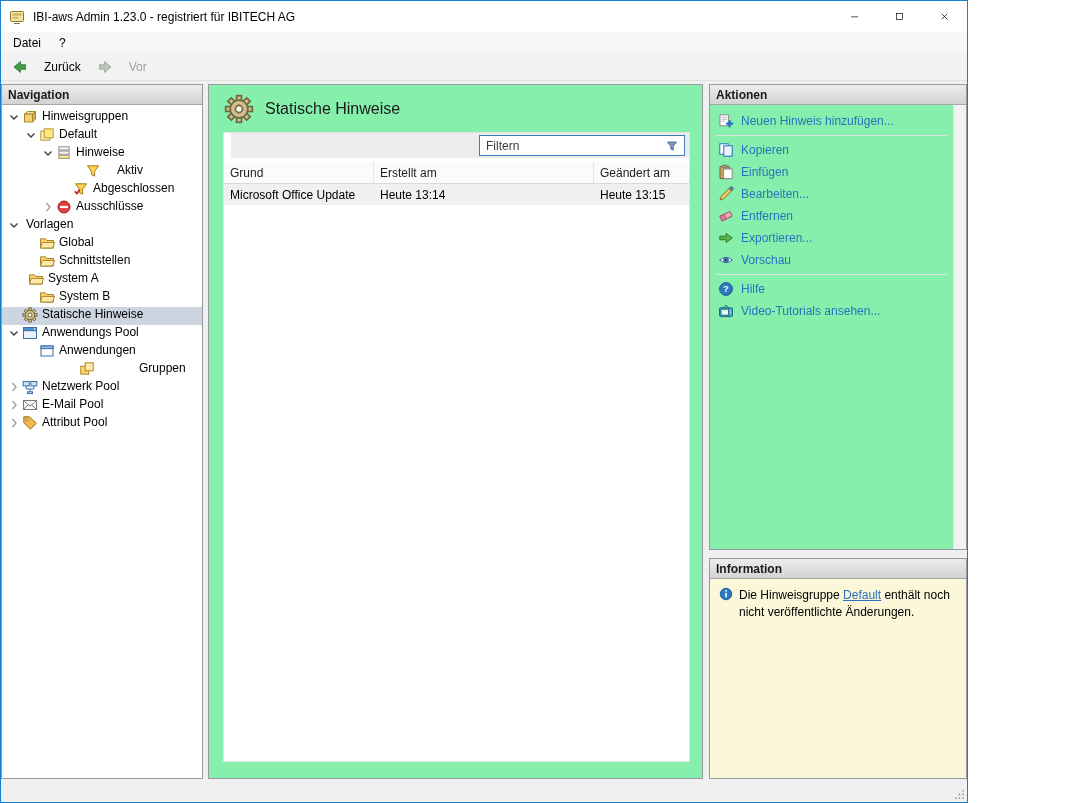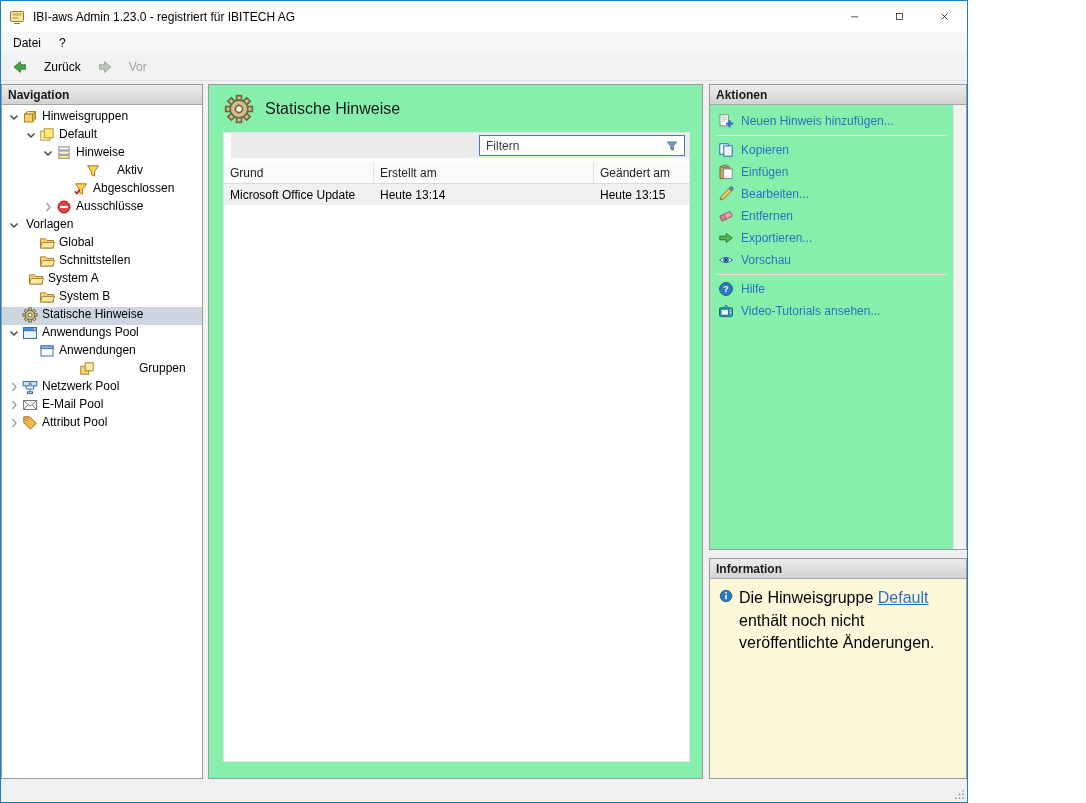--- a/index.html
+++ b/index.html
@@ -62,21 +62,21 @@
   .right-col { width:258px; flex:0 0 auto; margin-left:6px; display:flex; flex-direction:column; min-height:0; }
   .actions-panel { height:466px; flex:0 0 auto; }
   .actions-body { flex:1; min-height:0; display:flex; }
   .actions-list { flex:1; padding-top:5px; }
   .action-item { height:22px; display:flex; align-items:center; gap:7px; padding-left:8px; font-size:12px; color:#2a72c0; cursor:pointer; white-space:nowrap; }
   .action-sep { border-top:1px solid #e2e2e2; margin:3px 6px; }
   .scroll-track { width:13px; flex:0 0 auto; background:#f2f2f2; border-left:1px solid #e6e6e6; }
   .right-splitter { height:8px; flex:0 0 auto; display:flex; align-items:center; justify-content:center; cursor:row-resize; }
   .glyph-dots { width:26px; height:4px; display:inline-block; }
   .info-panel { flex:1; min-height:0; }
-  .info-body { flex:1; background:#fbf7d8; padding:8px 9px; display:flex; gap:6px; align-items:flex-start; font-size:16px; line-height:1.42; }
+  .info-body { flex:1; background:#fbf7d8; padding:8px 9px; display:flex; gap:6px; align-items:flex-start; font-size:12px; line-height:1.42; }
   .info-text { margin:0; }
   .info-link { color:#2a72c0; text-decoration:underline; cursor:pointer; }
 
   
   .statusbar { height:15px; flex:0 0 auto; background:#f0f0f0; position:relative; }
   .grip { position:absolute; right:2px; bottom:2px; width:11px; height:11px; display:inline-block; cursor:nwse-resize; }
 </style>
 </head>
 <body>
 

